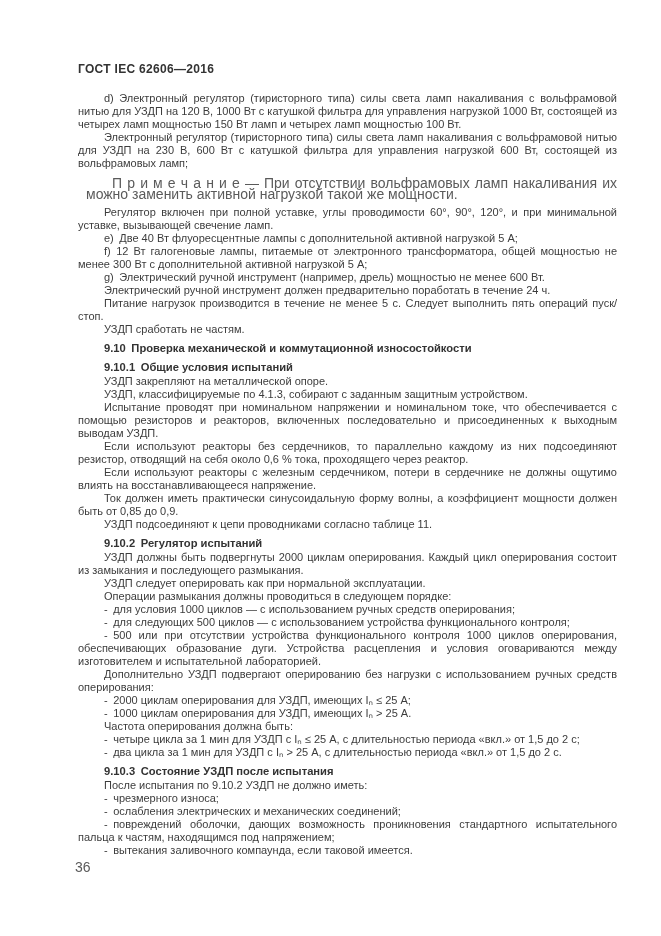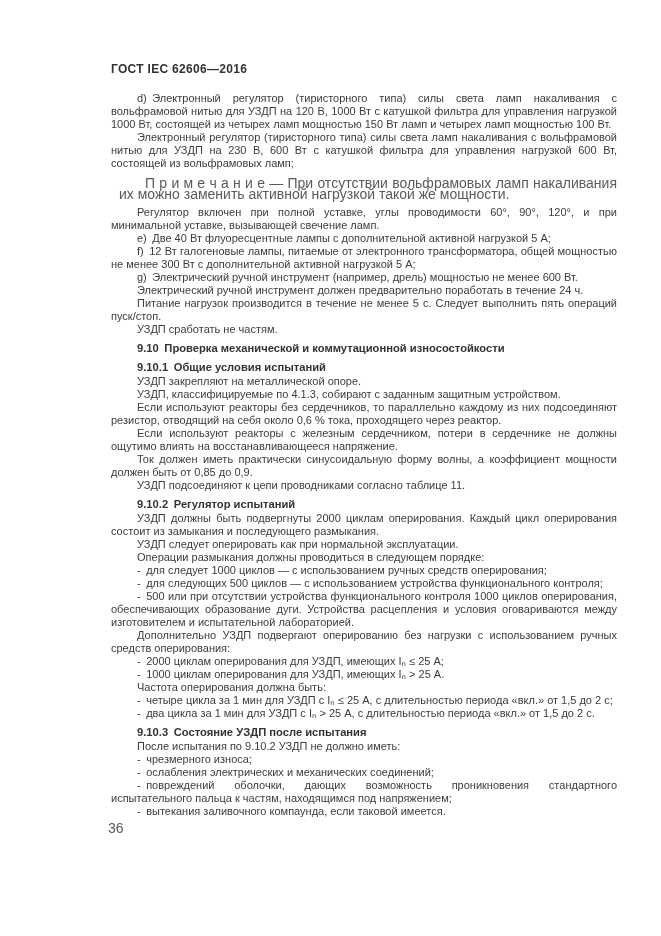--- a/index.html
+++ b/index.html
@@ -8,21 +8,21 @@
     background: #ffffff;
   }
   .page {
     position: relative;
     box-sizing: border-box;
     width: 661px;
     height: 936px;
     background: #ffffff;
     font-family: "Liberation Sans", sans-serif;
     color: #3c3c3c;
-    padding: 62px 44px 0 111px;
+    padding: 62px 44px 0 78px;
     overflow: hidden;
   }
   .doc-header {
     font-weight: bold;
     font-size: 12px;
     letter-spacing: 0.3px;
     color: #333333;
     margin: 0 0 16px 0;
   }
   .para {
@@ -70,30 +70,31 @@
   <p class="para">f) 12 Вт галогеновые лампы, питаемые от электронного трансформатора, общей мощностью не менее 300 Вт с дополнительной активной нагрузкой 5 А;</p>
   <p class="para">g) Электрический ручной инструмент (например, дрель) мощностью не менее 600 Вт.</p>
   <p class="para">Электрический ручной инструмент должен предварительно поработать в течение 24 ч.</p>
   <p class="para">Питание нагрузок производится в течение не менее 5 с. Следует выполнить пять операций пуск/стоп.</p>
   <p class="para">УЗДП сработать не частям.</p>
 
   <p class="h2">9.10 Проверка механической и коммутационной износостойкости</p>
   <p class="h3">9.10.1 Общие условия испытаний</p>
   <p class="para">УЗДП закрепляют на металлической опоре.</p>
   <p class="para">УЗДП, классифицируемые по 4.1.3, собирают с заданным защитным устройством.</p>
+  <p class="para">Испытание проводят при номинальном напряжении и номинальном токе, что обеспечивается с помощью резисторов и реакторов, включенных последовательно и присоединенных к выходным выводам УЗДП.</p>
   <p class="para">Если используют реакторы без сердечников, то параллельно каждому из них подсоединяют резистор, отводящий на себя около 0,6 % тока, проходящего через реактор.</p>
   <p class="para">Если используют реакторы с железным сердечником, потери в сердечнике не должны ощутимо влиять на восстанавливающееся напряжение.</p>
   <p class="para">Ток должен иметь практически синусоидальную форму волны, а коэффициент мощности должен быть от 0,85 до 0,9.</p>
   <p class="para">УЗДП подсоединяют к цепи проводниками согласно таблице 11.</p>
 
   <p class="h3">9.10.2 Регулятор испытаний</p>
   <p class="para">УЗДП должны быть подвергнуты 2000 циклам оперирования. Каждый цикл оперирования состоит из замыкания и последующего размыкания.</p>
   <p class="para">УЗДП следует оперировать как при нормальной эксплуатации.</p>
   <p class="para">Операции размыкания должны проводиться в следующем порядке:</p>
-  <p class="para">- для следует 1000 циклов — с использованием ручных средств оперирования;</p>
+  <p class="para">- для условия 1000 циклов — с использованием ручных средств оперирования;</p>
   <p class="para">- для следующих 500 циклов — с использованием устройства функционального контроля;</p>
   <p class="para">- 500 или при отсутствии устройства функционального контроля 1000 циклов оперирования, обеспечивающих образование дуги. Устройства расцепления и условия оговариваются между изготовителем и испытательной лабораторией.</p>
   <p class="para">Дополнительно УЗДП подвергают оперированию без нагрузки с использованием ручных средств оперирования:</p>
   <p class="para">- 2000 циклам оперирования для УЗДП, имеющих Iₙ ≤ 25 А;</p>
   <p class="para">- 1000 циклам оперирования для УЗДП, имеющих Iₙ &gt; 25 А.</p>
   <p class="para">Частота оперирования должна быть:</p>
   <p class="para">- четыре цикла за 1 мин для УЗДП с Iₙ ≤ 25 А, с длительностью периода «вкл.» от 1,5 до 2 с;</p>
   <p class="para">- два цикла за 1 мин для УЗДП с Iₙ &gt; 25 А, с длительностью периода «вкл.» от 1,5 до 2 с.</p>
 
   <p class="h3">9.10.3 Состояние УЗДП после испытания</p>

